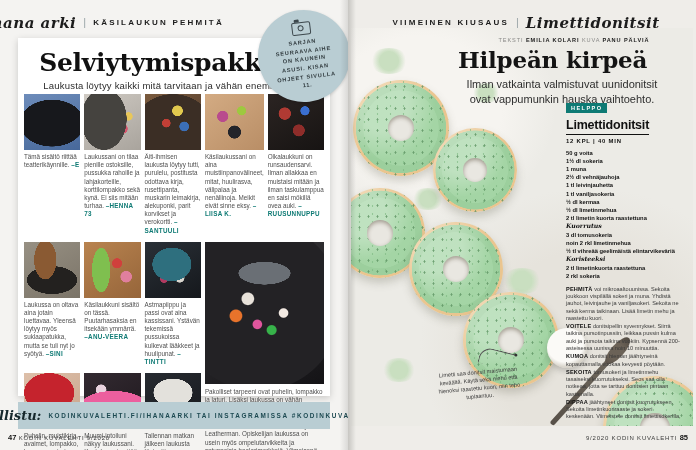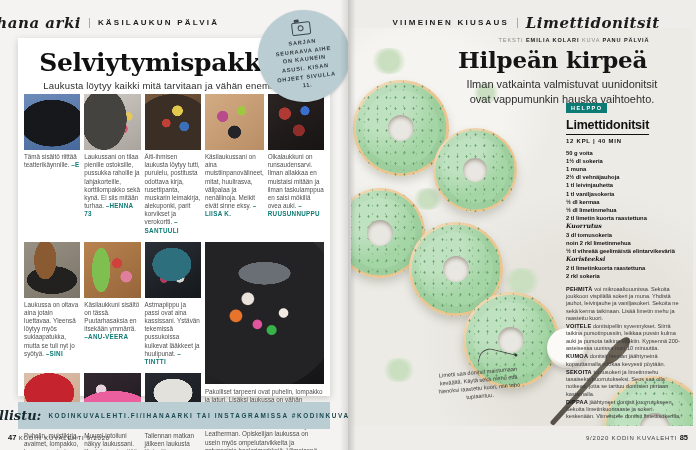--- a/index.html
+++ b/index.html
@@ -168,21 +168,21 @@
   .leader{position:absolute;left:128px;top:322px;width:34px;height:16px;
     border-left:.8px solid #555;border-top:.8px solid #555;border-top-left-radius:12px;transform:rotate(14deg);}
   .leader::before{content:"";position:absolute;right:-2px;top:-2.5px;width:3px;height:3px;border-radius:50%;background:#333;}
 </style>
 </head>
 <body>
 
 <div class="page" id="left-page">
 
   <div class="kicker">
-    <span class="script">Ihana arki</span><span class="divider">|</span><span class="caps">KÄSILAUKUN PÄLVIÄ</span>
+    <span class="script">Ihana arki</span><span class="divider">|</span><span class="caps">KÄSILAUKUN PEHMITÄ</span>
   </div>
 
   <div class="card">
     <div class="main-title">Selviytymispakkaus</div>
     <div class="main-sub">Laukusta löytyy kaikki mitä tarvitaan ja vähän enemmänkin.</div>
 
     <div class="photo-grid">
       <div class="cell">
           <div class="ph p1"></div>
           <div class="cap"><span>Tämä sisältö riittää teatterikäynnille. </span><b>–E</b></div>

